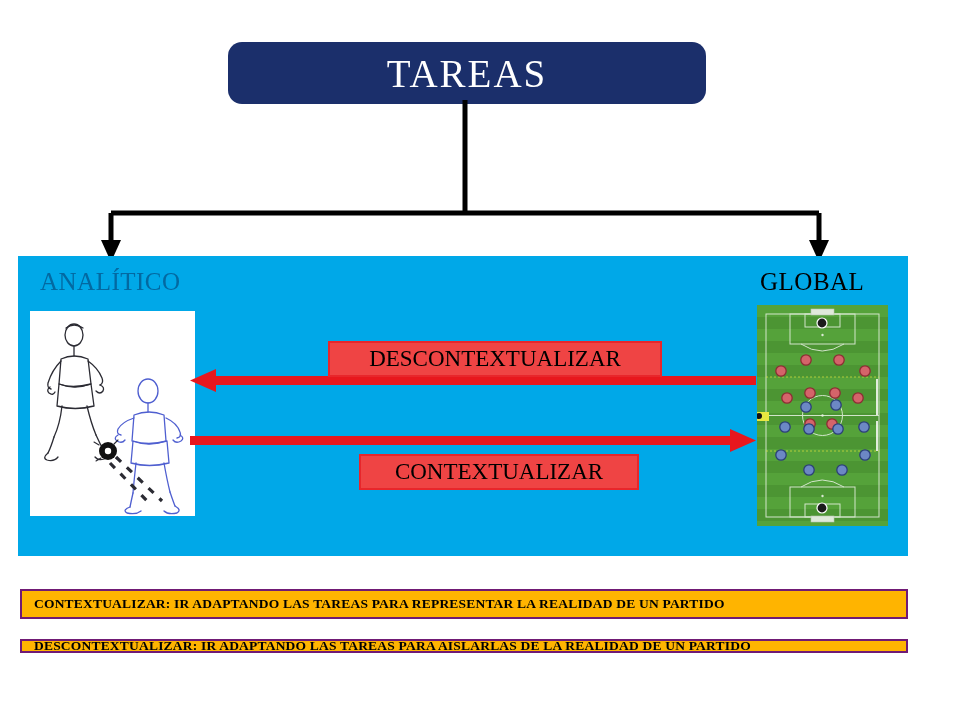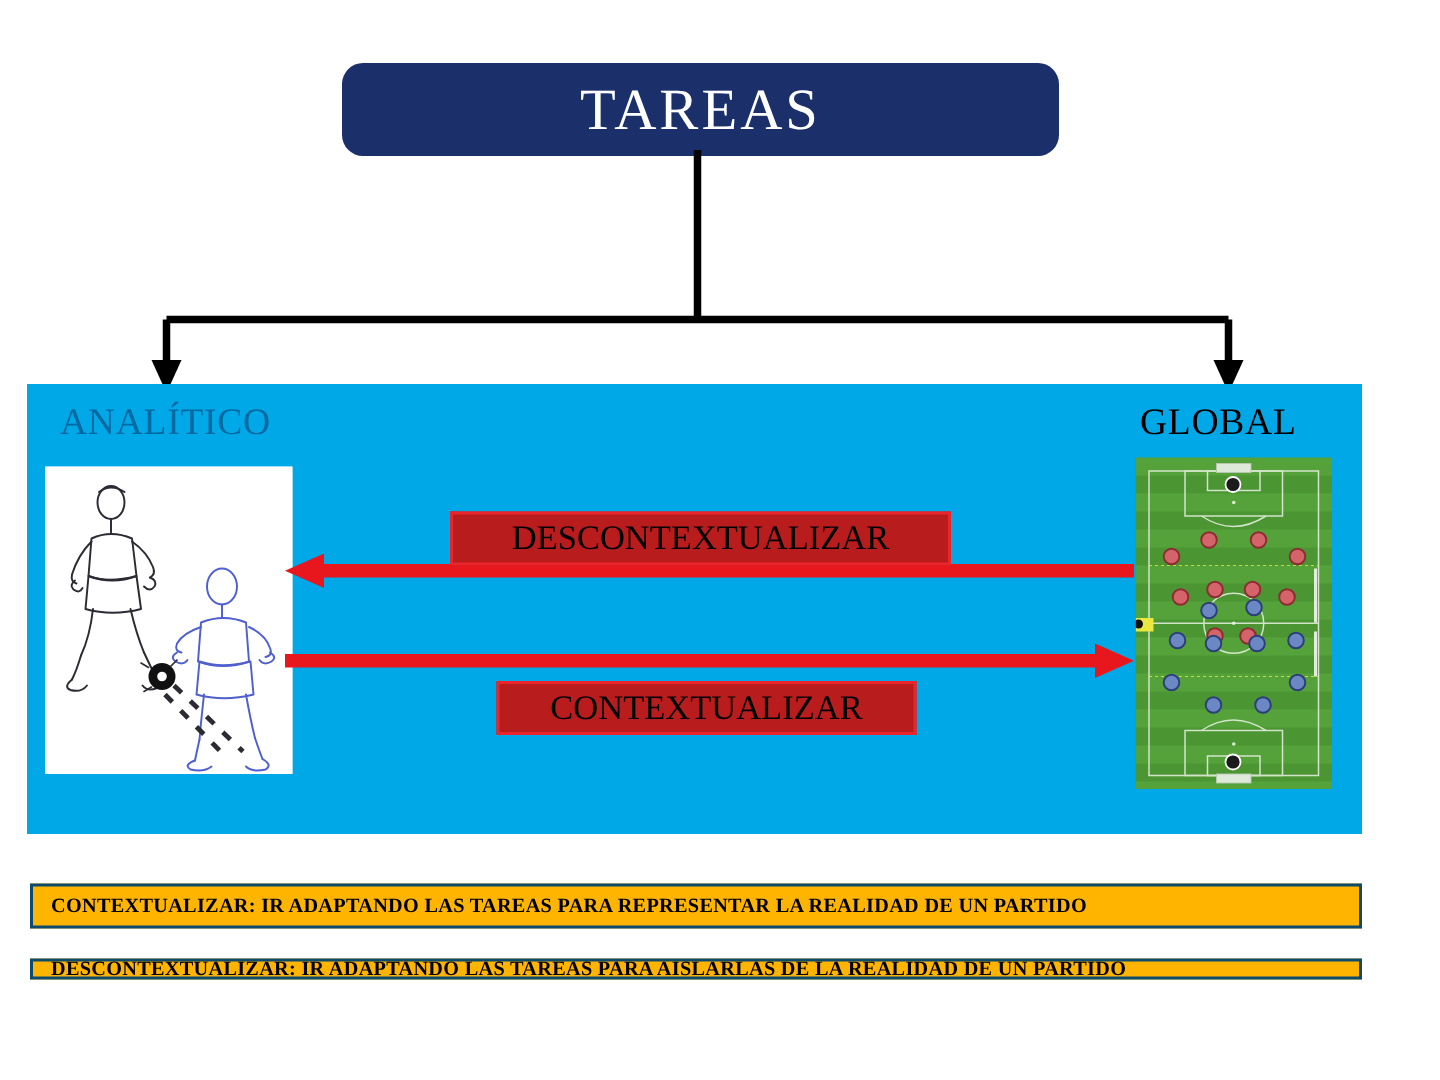--- a/index.html
+++ b/index.html
@@ -100,27 +100,28 @@
     width: 131px;
     height: 221px;
     overflow: hidden;
     background: #4f9b3a;
   }
   .pitch-box svg { display: block; }
 
   
   .orange-box {
     position: absolute;
-    background: #b91c1c;
+    background: #ef4444;
     border: 2px solid #e8262b;
     display: flex;
     align-items: center;
     justify-content: center;
     color: #000000;
     box-sizing: border-box;
+    margin-left: 28px;
   }
   .box-descon {
     left: 300px;
     top: 341px;
     width: 334px;
     height: 36px;
     font-size: 23px;
   }
   .box-con {
     left: 331px;
@@ -145,21 +146,21 @@
     left: 190px;
     top: 428px;
     width: 566px;
     height: 26px;
   }
 
   
   .caption-bar {
     position: absolute;
     background: #ffb400;
-    border: 2px solid #0c4a6e;
+    border: 2px solid #701a75;
     box-sizing: border-box;
     display: flex;
     align-items: center;
     color: #000000;
     font-size: 13.5px;
     font-weight: bold;
     letter-spacing: 0.2px;
     padding-left: 12px;
     font-family: "Liberation Serif", "DejaVu Serif", serif;
   }

